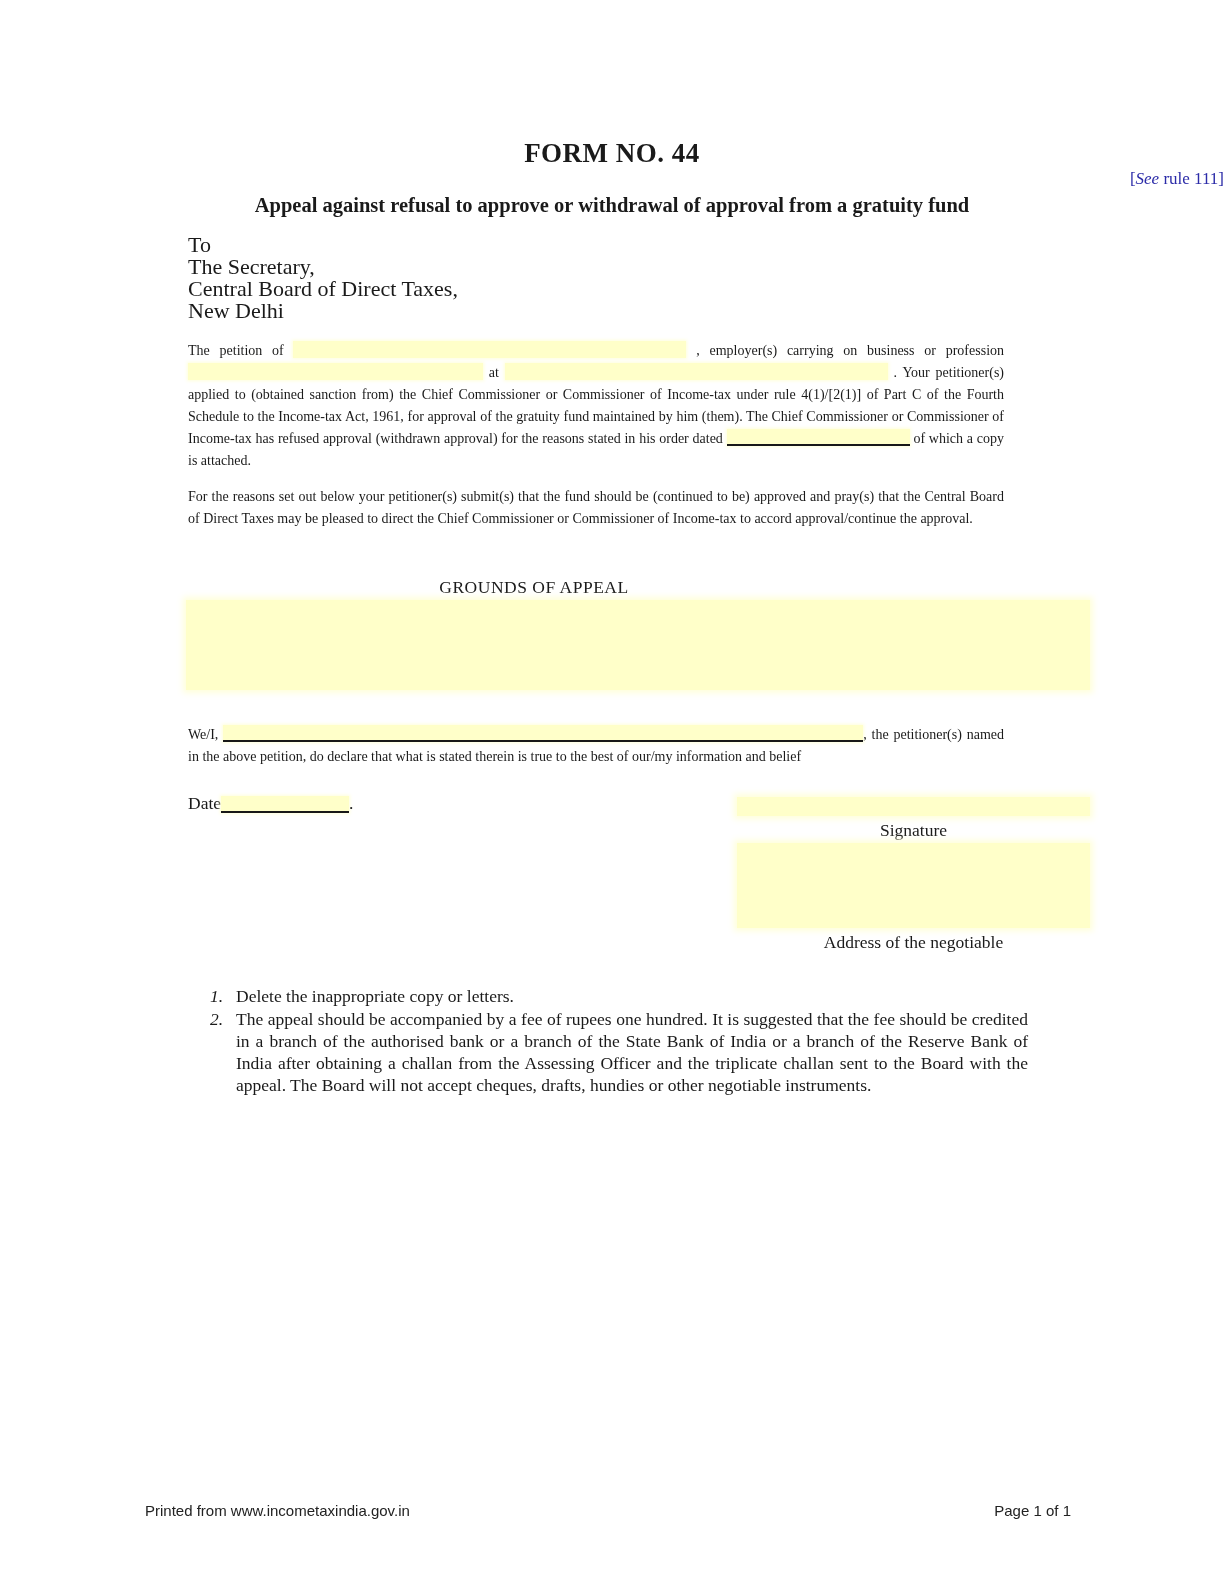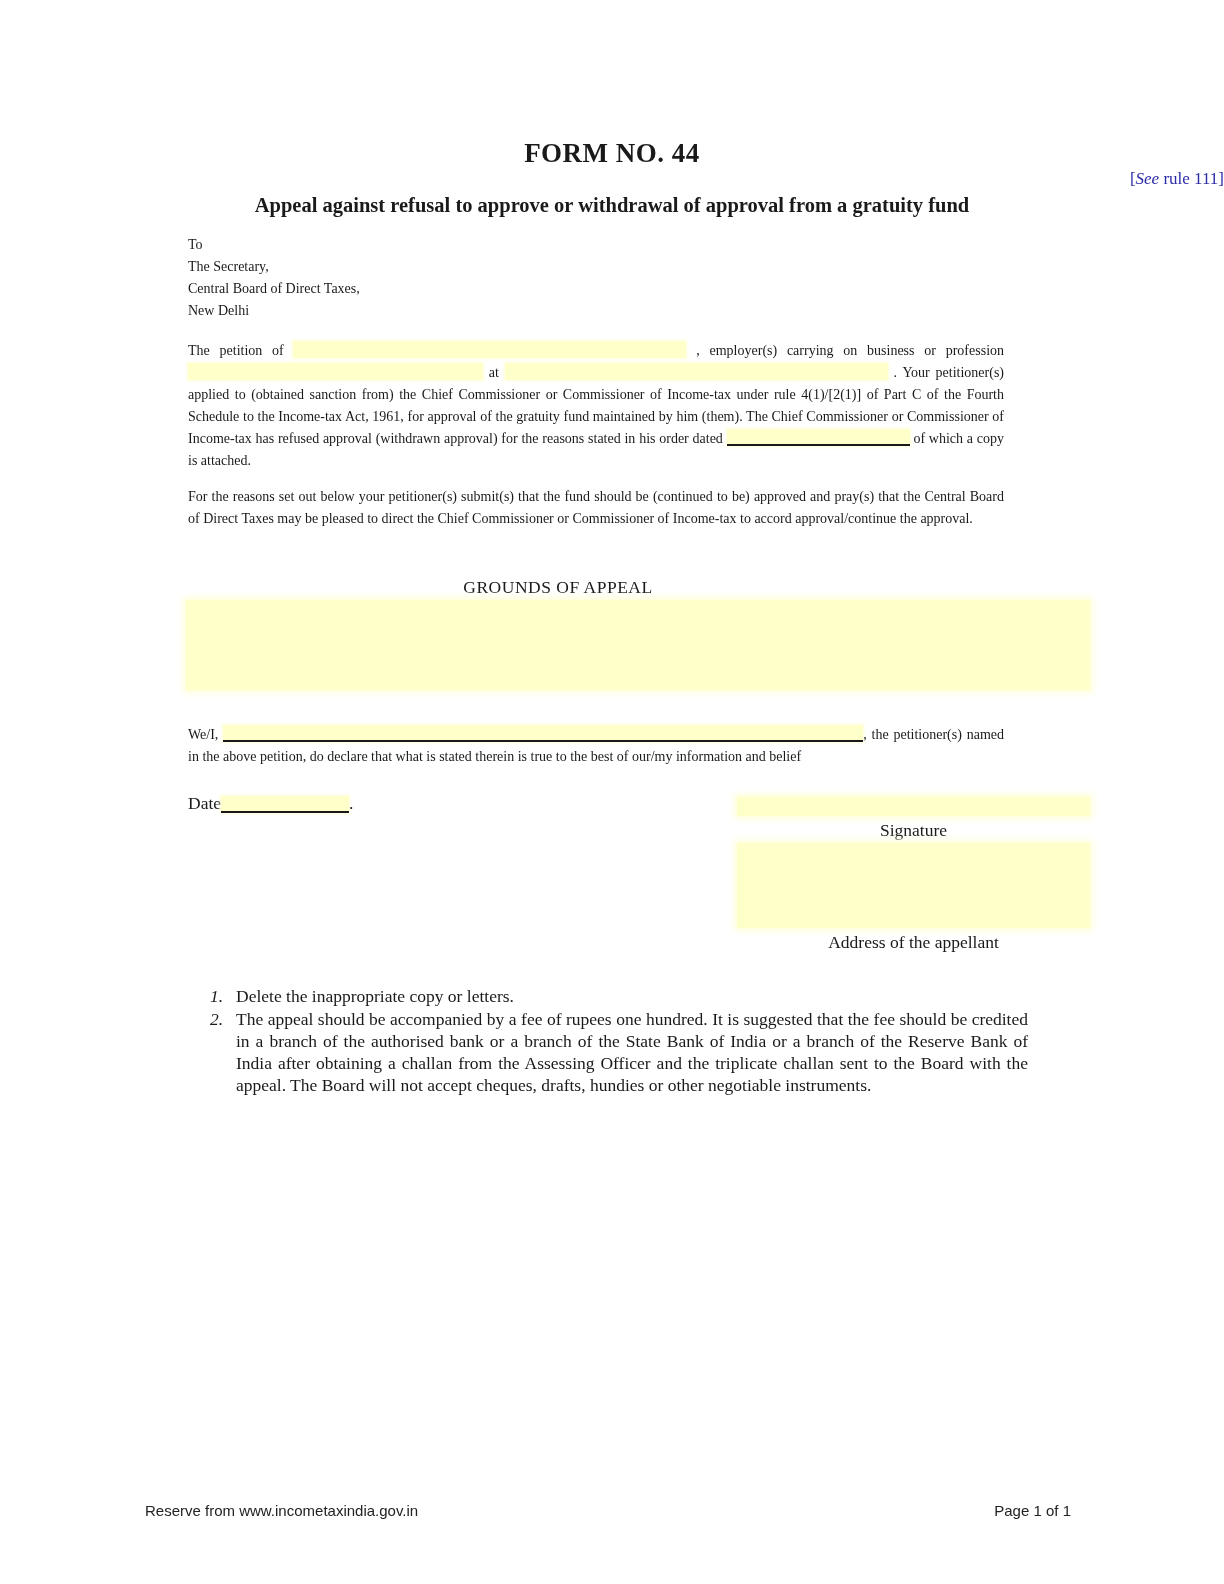--- a/index.html
+++ b/index.html
@@ -10,37 +10,37 @@
     color:var(--text,#1a1a1a);
     overflow:hidden;
   }
   .center-block{position:absolute;left:0;width:1224px;text-align:center;}
   .title-block{top:138px;}
   .form-no{font-size:27px;font-weight:bold;letter-spacing:.5px;line-height:30px;}
   .rule-ref{font-size:17px;color:var(--rule-blue,#2b2ba8);line-height:20px;margin-top:1px;text-align:right;}
   .rule-ref .it{font-style:italic;}
   .main-title{font-size:20.5px;font-weight:bold;line-height:24px;margin-top:4px;}
 
-  .addressee{position:absolute;left:188px;top:234px;font-size:14px;line-height:22px;}
+  .addressee{position:absolute;left:188px;top:234px;font-size:22px;line-height:22px;}
 
   .para{font-size:14px;line-height:22px;text-align:justify;}
   .p1{position:absolute;left:188px;top:340px;width:816px;}
   .p2{position:absolute;left:188px;top:486px;width:816px;}
   .decl{position:absolute;left:188px;top:724px;width:816px;}
 
   .fld{
     display:inline-block;height:17px;vertical-align:text-bottom;
     background:var(--highlight,#ffffc9);
     box-shadow:0 0 3px 1px rgba(255,255,215,.9);
   }
   .fld.ul{height:15px;border-bottom:2px solid #181818;}
   .w1{width:393px;}.w2{width:295px;}.w3{width:383px;}.w4{width:183px;}
   .w5{width:640px;}.w6{width:128px;}
 
-  .grounds-heading{position:absolute;top:577px;left:0;width:1068px;text-align:center;font-size:17.5px;letter-spacing:.5px;padding-left:24px;}
+  .grounds-heading{position:absolute;top:577px;left:0;width:1068px;text-align:center;font-size:17.5px;letter-spacing:.5px;}
   .hl-block{
     position:absolute;background:var(--highlight,#ffffc9);
     box-shadow:0 0 6px 3px rgba(255,255,215,.9);
   }
   .grounds-box{left:186px;top:600px;width:904px;height:90px;}
   .sig-bar{left:737px;top:797px;width:353px;height:19px;}
   .addr-box{left:737px;top:843px;width:353px;height:85px;}
 
   .date-row{position:absolute;left:188px;top:792px;font-size:17.5px;line-height:22px;}
   .sig-label{position:absolute;left:737px;top:820px;width:353px;text-align:center;font-size:17.5px;}
@@ -99,31 +99,31 @@
   </div>
 
   <div class="date-row">
     <span>Date</span><span class="fld ul w6"></span><span>.</span>
   </div>
 
   <div class="hl-block sig-bar"></div>
   <div class="sig-label">Signature</div>
 
   <div class="hl-block addr-box"></div>
-  <div class="addr-label">Address of the appellant</div>
+  <div class="addr-label">Address of the negotiable</div>
 
   <div class="notes">
     <div class="note-item">
       <span class="note-num">1.</span>
       <span class="note-text">Delete the inappropriate copy or letters.</span>
     </div>
     <div class="note-item">
       <span class="note-num">2.</span>
       <span class="note-text">The appeal should be accompanied by a fee of rupees one hundred. It is suggested that the fee should be credited in a branch of the authorised bank or a branch of the State Bank of India or a branch of the Reserve Bank of India after obtaining a challan  from the Assessing Officer and the triplicate challan sent to the Board with the appeal. The Board will not accept cheques, drafts, hundies or other negotiable instruments.</span>
     </div>
   </div>
 
   <div class="footer">
-    <span>Reserve from www.incometaxindia.gov.in</span>
+    <span>Printed from www.incometaxindia.gov.in</span>
     <span>Page 1 of 1</span>
   </div>
 
 </div>
 
 </body></html>

